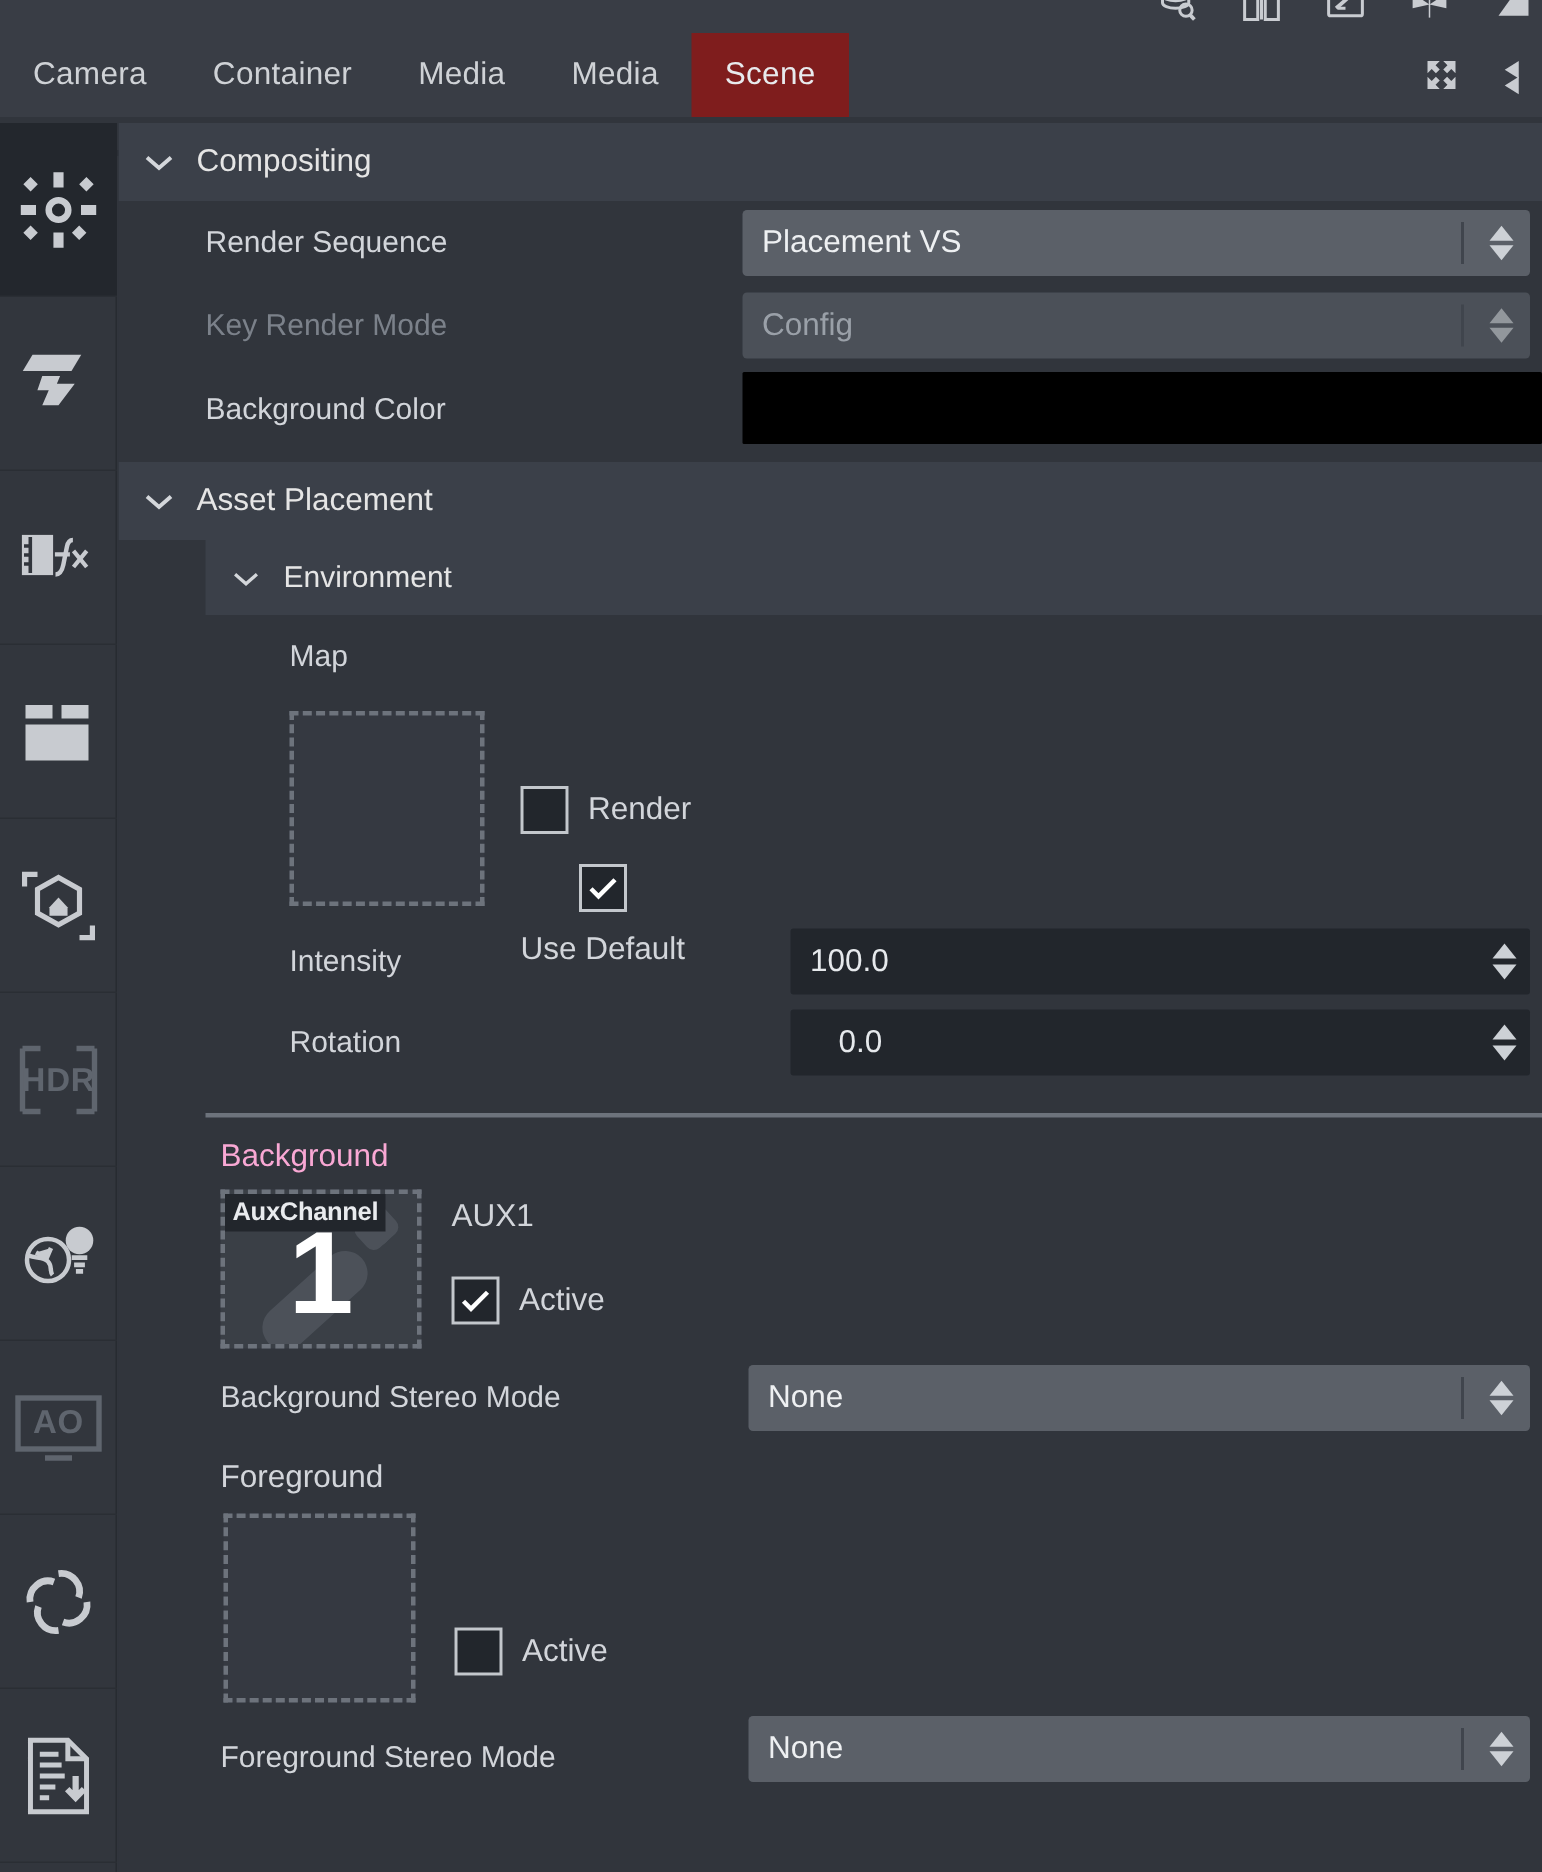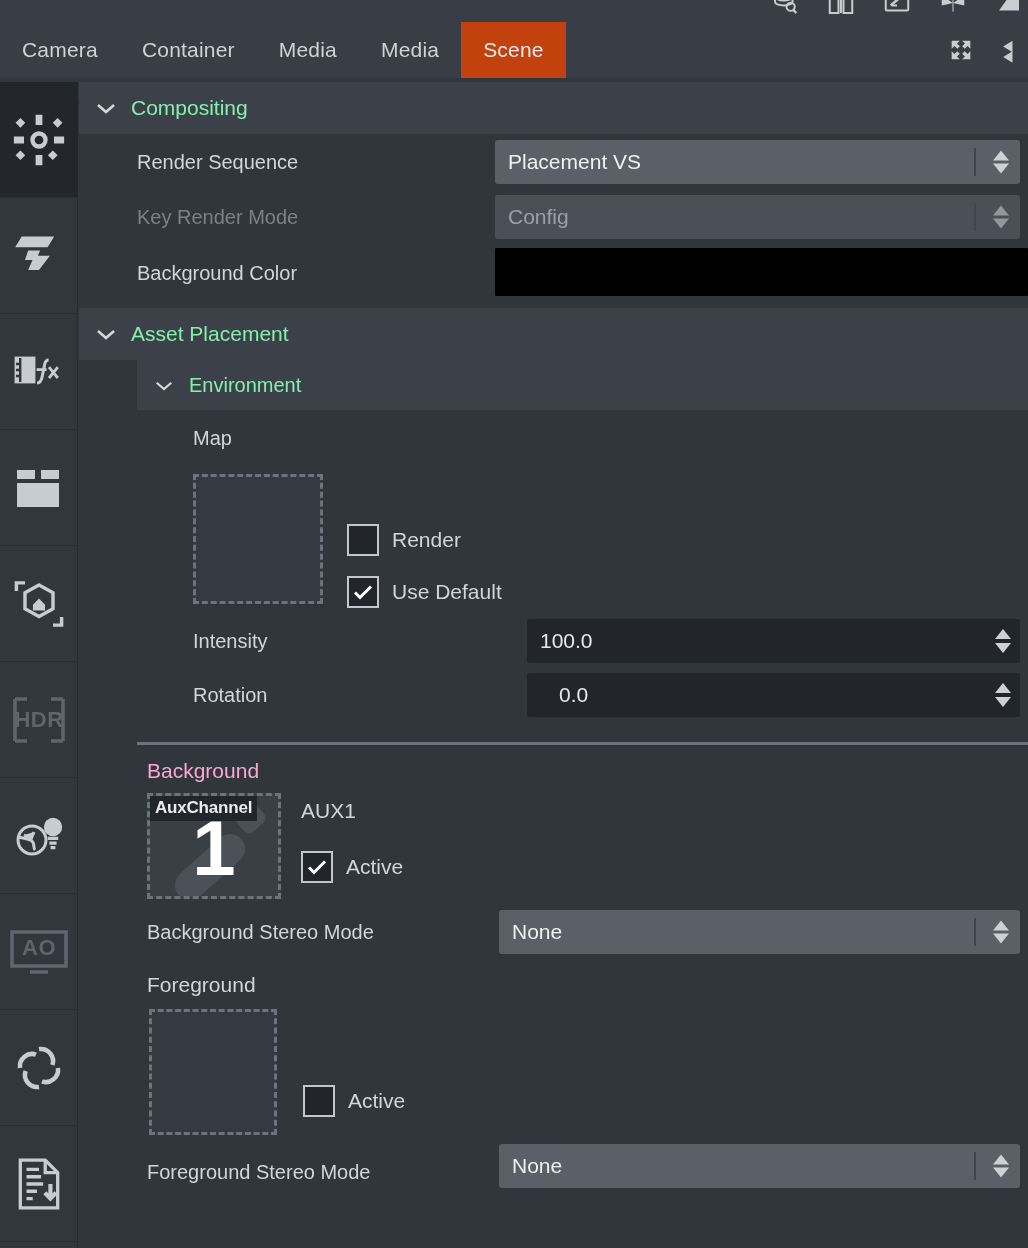--- a/index.html
+++ b/index.html
@@ -28,21 +28,21 @@
     position: absolute; left: 0; top: 22px; width: 1028px; height: 56px;
     background: #393d45;
   }
   .tabs { position: absolute; left: 0; top: 0; display: flex; height: 56px; }
   .tab {
     display: flex; align-items: center; justify-content: center;
     padding: 0 22px; height: 56px;
     color: #cfd2d6; font-size: 21px; letter-spacing: .2px;
     cursor: pointer; white-space: nowrap;
   }
-  .tab.active { background: #c2410c; color: #e8eaed; }
+  .tab.active { background: #7f1d1d; color: #e8eaed; }
   .tabbar-right {
     position: absolute; right: 0; top: 0; height: 56px;
     display: flex; align-items: center; gap: 14px; padding-right: 2px;
   }
   .tb-ic { width: 34px; height: 34px; color: #c9ccd1; display: flex; align-items: center; justify-content: center; }
   .tabbar-underline {
     position: absolute; left: 0; top: 78px; width: 1028px; height: 4px; background: #2b2f36;
   }
 
   
@@ -72,21 +72,21 @@
 
   .section-head {
     position: relative; height: 52px; background: #3b4049;
     display: flex; align-items: center;
   }
   .section-head.sub { background: #3b4049; margin-left: 58px; }
   .chev {
     width: 34px; margin-left: 10px; display: flex; align-items: center; justify-content: center;
     color: #d4d7db;
   }
-  .section-title { font-size: 21px; color: #86efac; margin-left: 8px; }
+  .section-title { font-size: 21px; color: #e5e5e5; margin-left: 8px; }
 
   .row {
     position: relative; height: 54px; display: flex; align-items: center;
   }
   .lbl { font-size: 20px; color: #d2d5da; }
   .lbl.disabled { color: #7b818a; }
 
   
   .combo {
     position: relative; height: 44px; background: #5b6068; border-radius: 3px;
@@ -415,21 +415,21 @@
     <div style="position:relative;height:148px">
       <div class="dropzone" style="position:absolute;left:114px;top:8px;width:130px;height:130px;"></div>
 
       <div class="cbrow" style="position:absolute;left:268px;top:58px;">
         <span class="cbox">
           
         </span>
         <span class="cblabel">Render</span>
       </div>
 
-      <div class="cbrow" style="position:absolute;left:268px;top:110px;">
+      <div class="cbrow" style="position:absolute;left:268px;top:110px;flex-direction:column;">
         <span class="cbox checked">
           <svg class="mark" width="22" height="18" viewBox="0 0 22 18" fill="none" stroke="#ffffff" stroke-width="3">
             <path d="M3 9.5l5 5L19 3.5"></path>
           </svg>
         </span>
         <span class="cblabel">Use Default</span>
       </div>
     </div>
 
     <div class="row" style="height:54px">

